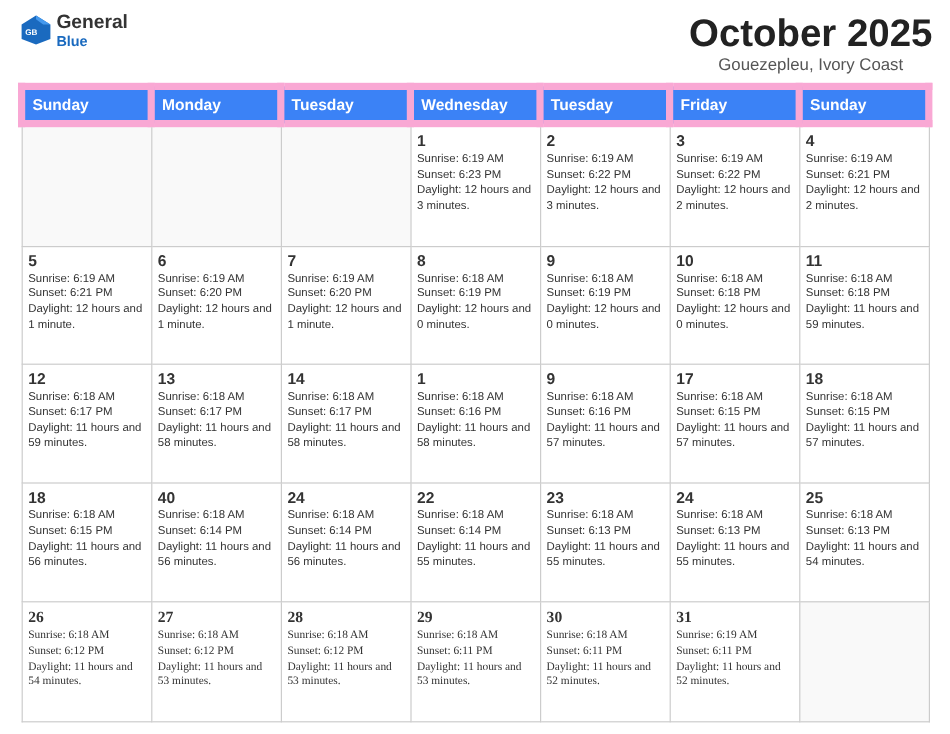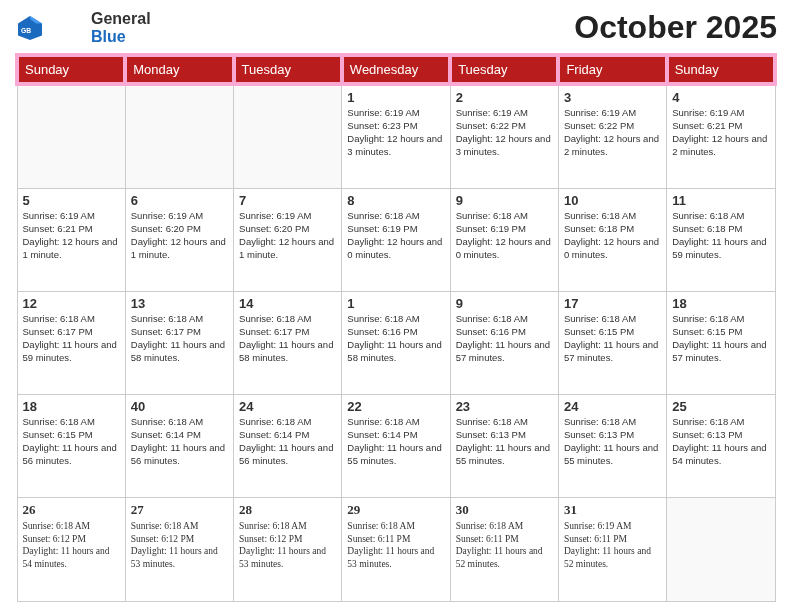--- a/index.html
+++ b/index.html
@@ -18,34 +18,33 @@
       flex-direction: column;
     }
     .header {
       display: flex;
       justify-content: space-between;
       align-items: flex-start;
       margin-bottom: 8px;
     }
     .logo {
       display: flex;
-      align-items: center;
+      align-items: flex-start;
       font-size: 18px;
       font-weight: bold;
-      gap: 44px;
     }
     .logo-general {
       color: #333;
       font-size: 16px;
       font-weight: bold;
       line-height: 1.1;
     }
     .logo-blue {
       color: #1a6abf;
-      font-size: 16px;
+      font-size: 12px;
       font-weight: bold;
       line-height: 1.1;
     }
     .logo-icon {
       width: 30px;
       height: 30px;
       margin-right: 2px;
     }
     .title-section {
       text-align: center;
@@ -61,27 +60,27 @@
       color: #555;
     }
     .calendar {
       flex: 1;
       border: 1px solid #ccc;
       border-collapse: collapse;
       width: 100%;
       table-layout: fixed;
     }
     .calendar th {
-      background-color: #b91c1c;
+      background-color: #3b82f6;
       color: #fff;
       text-align: left;
       padding: 5px 6px;
       font-size: 13px;
-      font-weight: normal;
-      border: 4px solid #f9a8d4;
+      font-weight: bold;
+      border: 6px solid #f9a8d4;
     }
     .calendar td {
       border: 1px solid #ccc;
       vertical-align: top;
       padding: 4px 5px;
       font-size: 10px;
       color: #333;
       width: calc(100%/7);
       height: 75px;
     }
@@ -116,20 +115,21 @@
         <polygon points="20,4 36,14 28,14 20,8" fill="#4499ee"></polygon>
         <text x="8" y="26" font-size="9" fill="white" font-weight="bold">GB</text>
       </svg>
       <div>
         <div class="logo-general">General</div>
         <div class="logo-blue">Blue</div>
       </div>
     </div>
     <div class="title-section">
       <div class="month-title">October 2025</div>
+      <div class="subtitle">Gouezepleu, Ivory Coast</div>
     </div>
   </div>
 
   <table class="calendar">
     <thead>
       <tr>
         <th>Sunday</th>
         <th>Monday</th>
         <th>Tuesday</th>
         <th>Wednesday</th>

